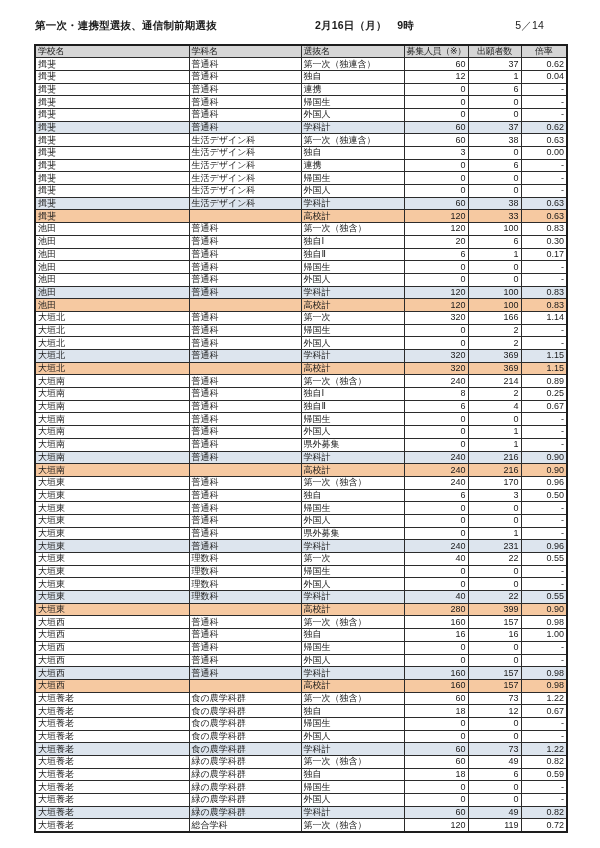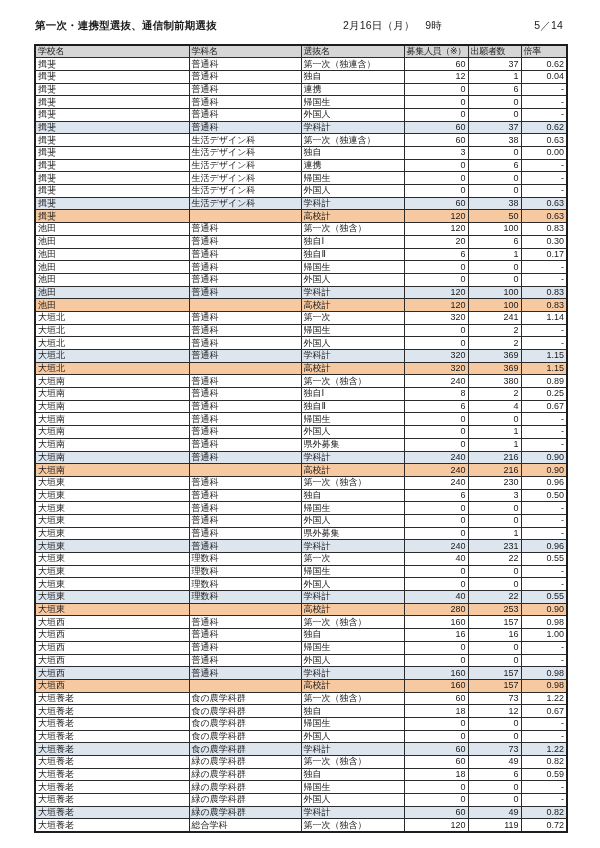--- a/index.html
+++ b/index.html
@@ -34,27 +34,27 @@
     align-items: center;
     font-size: 10.5px;
     font-weight: bold;
     letter-spacing: 0.2px;
   }
   .hdr-title {
     white-space: nowrap;
   }
   .hdr-date {
     position: absolute;
-    left: 308px;
+    left: 280px;
     white-space: nowrap;
-    font-weight: normal;
+    font-weight: bold;
   }
   .hdr-page {
     position: absolute;
-    right: 7px;
+    right: 26px;
     white-space: nowrap;
     font-weight: normal;
     font-size: 10.5px;
   }
 
   
   .table-wrap {
     position: absolute;
     top: 44px;
     left: 34px;
@@ -85,21 +85,21 @@
     box-sizing: border-box;
   }
 
   thead th {
     background: #d6d6d6;
     font-weight: normal;
     text-align: left;
     font-size: 9px;
     letter-spacing: -0.3px;
   }
-  thead th.num { text-align: left; margin-top: 25px; }
+  thead th.num { text-align: center; margin-top: 25px; }
 
   td.school { text-align: left; }
   td.dept   { text-align: left; }
   td.sel    { text-align: left; }
   td.num    { text-align: right; padding-right: 4px; }
 
   
   td.sel.subtotal-label { text-align: left; padding-right: 4px; }
 
   
@@ -241,21 +241,21 @@
             <td class="sel subtotal-label">学科計</td>
             <td class="num">60</td>
             <td class="num">38</td>
             <td class="num">0.63</td>
           </tr>
           <tr class="r-school">
             <td class="school">揖斐</td>
             <td class="dept"></td>
             <td class="sel subtotal-label">高校計</td>
             <td class="num">120</td>
-            <td class="num">50</td>
+            <td class="num">33</td>
             <td class="num">0.63</td>
           </tr>
           <tr class="r-normal">
             <td class="school">池田</td>
             <td class="dept">普通科</td>
             <td class="sel">第一次（独含）</td>
             <td class="num">120</td>
             <td class="num">100</td>
             <td class="num">0.83</td>
           </tr>
@@ -305,21 +305,21 @@
             <td class="sel subtotal-label">高校計</td>
             <td class="num">120</td>
             <td class="num">100</td>
             <td class="num">0.83</td>
           </tr>
           <tr class="r-normal">
             <td class="school">大垣北</td>
             <td class="dept">普通科</td>
             <td class="sel">第一次</td>
             <td class="num">320</td>
-            <td class="num">241</td>
+            <td class="num">166</td>
             <td class="num">1.14</td>
           </tr>
           <tr class="r-normal">
             <td class="school">大垣北</td>
             <td class="dept">普通科</td>
             <td class="sel">帰国生</td>
             <td class="num">0</td>
             <td class="num">2</td>
             <td class="num">-</td>
           </tr>
@@ -345,21 +345,21 @@
             <td class="sel subtotal-label">高校計</td>
             <td class="num">320</td>
             <td class="num">369</td>
             <td class="num">1.15</td>
           </tr>
           <tr class="r-normal">
             <td class="school">大垣南</td>
             <td class="dept">普通科</td>
             <td class="sel">第一次（独含）</td>
             <td class="num">240</td>
-            <td class="num">380</td>
+            <td class="num">214</td>
             <td class="num">0.89</td>
           </tr>
           <tr class="r-normal">
             <td class="school">大垣南</td>
             <td class="dept">普通科</td>
             <td class="sel">独自Ⅰ</td>
             <td class="num">8</td>
             <td class="num">2</td>
             <td class="num">0.25</td>
           </tr>
@@ -409,21 +409,21 @@
             <td class="sel subtotal-label">高校計</td>
             <td class="num">240</td>
             <td class="num">216</td>
             <td class="num">0.90</td>
           </tr>
           <tr class="r-normal">
             <td class="school">大垣東</td>
             <td class="dept">普通科</td>
             <td class="sel">第一次（独含）</td>
             <td class="num">240</td>
-            <td class="num">230</td>
+            <td class="num">170</td>
             <td class="num">0.96</td>
           </tr>
           <tr class="r-normal">
             <td class="school">大垣東</td>
             <td class="dept">普通科</td>
             <td class="sel">独自</td>
             <td class="num">6</td>
             <td class="num">3</td>
             <td class="num">0.50</td>
           </tr>
@@ -489,21 +489,21 @@
             <td class="sel subtotal-label">学科計</td>
             <td class="num">40</td>
             <td class="num">22</td>
             <td class="num">0.55</td>
           </tr>
           <tr class="r-school">
             <td class="school">大垣東</td>
             <td class="dept"></td>
             <td class="sel subtotal-label">高校計</td>
             <td class="num">280</td>
-            <td class="num">253</td>
+            <td class="num">399</td>
             <td class="num">0.90</td>
           </tr>
           <tr class="r-normal">
             <td class="school">大垣西</td>
             <td class="dept">普通科</td>
             <td class="sel">第一次（独含）</td>
             <td class="num">160</td>
             <td class="num">157</td>
             <td class="num">0.98</td>
           </tr>

